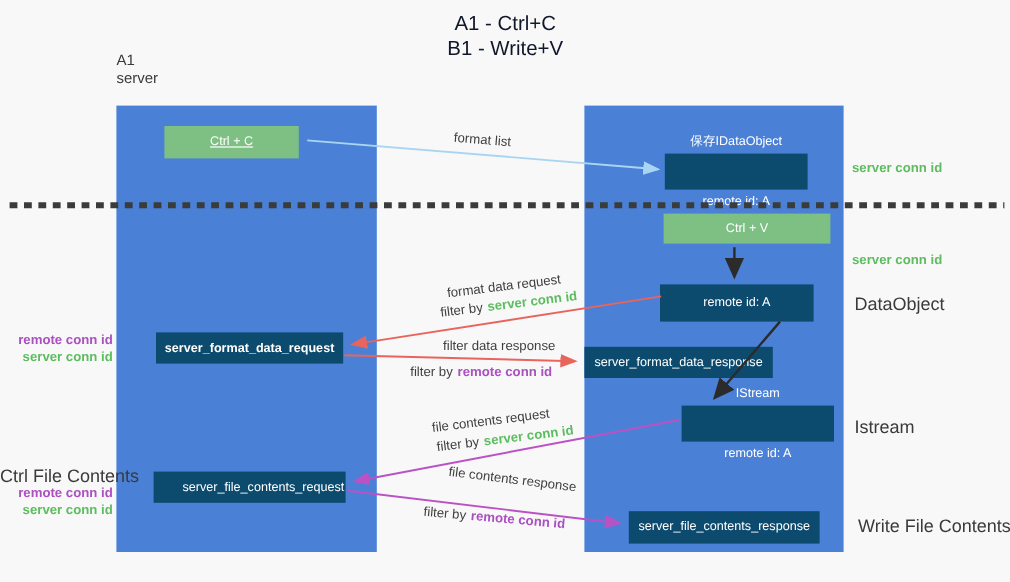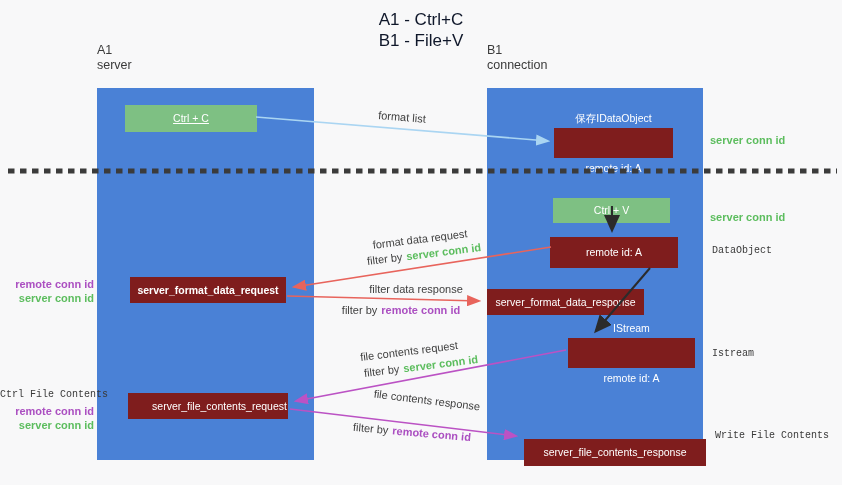--- a/index.html
+++ b/index.html
@@ -5,79 +5,75 @@
   * { margin:0; padding:0; box-sizing:border-box; }
   html,body { background:#f8f8f9; }
   body { font-family:"Liberation Sans","DejaVu Sans",sans-serif; }
   .canvas { position:relative; width:842px; height:485px; background:#f8f8f9; overflow:hidden; }
   .abs { position:absolute; }
   .title { left:0; top:9px; width:842px; text-align:center; font-size:17px; line-height:21px; color:#0f172a; }
   .lane-header { top:43px; font-size:12.5px; line-height:14.5px; color:#3a3a3a; }
   .lane { top:88px; height:372px; background:#4a81d6; }
   .box { color:#ffffff; text-align:center; display:flex; flex-direction:column; justify-content:center; font-size:10.5px; line-height:13px; white-space:nowrap; }
   .green-box { background:#7ec083; }
-  .orange-box { background:#7f1d1d;gap:37px; }
+  .orange-box { background:#0c4a6e;gap:37px; }
   .mid-label { font-size:11px; color:#3f3f3f; white-space:nowrap; transform-origin:50% 50%; }
   .green-text { color:#5cbd5e; font-weight:700; }
   .purple-text { color:#ab4fc1; font-weight:700; }
   .side-label { font-size:11px; line-height:14px; white-space:nowrap; font-weight:700; }
-  .dark-label { color:#3a3a3a; font-size:10px; white-space:nowrap;font-family:Liberation Mono, monospace; }
+  .dark-label { color:#3a3a3a; font-size:15px; white-space:nowrap; }
   .left-col { left:0; width:94px; text-align:right; }
   .filter-prefix { margin-right:4px; }
   svg.overlay { position:absolute; left:0; top:0; pointer-events:none; }
 </style>
 </head>
 <body>
 
 <div class="canvas">
 
   <div class="abs title">
     <div>A1 - Ctrl+C</div>
-    <div>B1 - File+V</div>
+    <div>B1 - Write+V</div>
   </div>
 
   <div class="abs lane-header" style="left:97px;width:217px;">
     <div>A1</div>
     <div>server</div>
   </div>
-  <div class="abs lane-header" style="left:487px;width:216px;">
-    <div>B1</div>
-    <div>connection</div>
-  </div>
 
   <div class="abs lane" style="left:97px;width:217px;"></div>
   <div class="abs lane" style="left:487px;width:216px;"></div>
 
-  <div class="abs box green-box" style="left:125px;top:105px;width:132px;height:27px;text-decoration:underline;">
+  <div class="abs box green-box" style="left:137px;top:105px;width:112px;height:27px;text-decoration:underline;">
     <span>Ctrl + C</span>
   </div>
   <div class="abs box orange-box" style="left:554px;top:128px;width:119px;height:30px;">
     <span>保存IDataObject</span>
     <span>remote id: A</span>
   </div>
-  <div class="abs box green-box" style="left:553px;top:198px;width:117px;height:25px;">
+  <div class="abs box green-box" style="left:553px;top:178px;width:139px;height:25px;">
     <span>Ctrl + V</span>
   </div>
   <div class="abs box orange-box" style="left:550px;top:237px;width:128px;height:31px;">
     <span>remote id: A</span>
   </div>
   <div class="abs box orange-box" style="left:130px;top:277px;width:156px;height:26px;font-weight:bold;">
     <span>server_format_data_request</span>
   </div>
   <div class="abs box orange-box" style="left:487px;top:289px;width:157px;height:26px;">
     <span>server_format_data_response</span>
   </div>
   <div class="abs box orange-box" style="left:568px;top:338px;width:127px;height:30px;">
     <span>IStream</span>
     <span>remote id: A</span>
   </div>
   <div class="abs box orange-box" style="left:128px;top:393px;width:160px;height:26px;padding-left:23px;">
     <span>server_file_contents_request</span>
   </div>
-  <div class="abs box orange-box" style="left:524px;top:426px;width:182px;height:27px;margin-top:13px;">
+  <div class="abs box orange-box" style="left:524px;top:426px;width:159px;height:27px;">
     <span>server_file_contents_response</span>
   </div>
 
   <svg class="overlay" width="842" height="485" viewBox="0 0 842 485">
     <defs>
       <marker id="mk-blue" markerWidth="9" markerHeight="7" refX="7.5" refY="3.5" orient="auto">
         <path d="M0,0 L9,3.5 L0,7 z" fill="#aad5f2"></path>
       </marker>
       <marker id="mk-red" markerWidth="9" markerHeight="7" refX="7.5" refY="3.5" orient="auto">
         <path d="M0,0 L9,3.5 L0,7 z" fill="#e8645c"></path>

